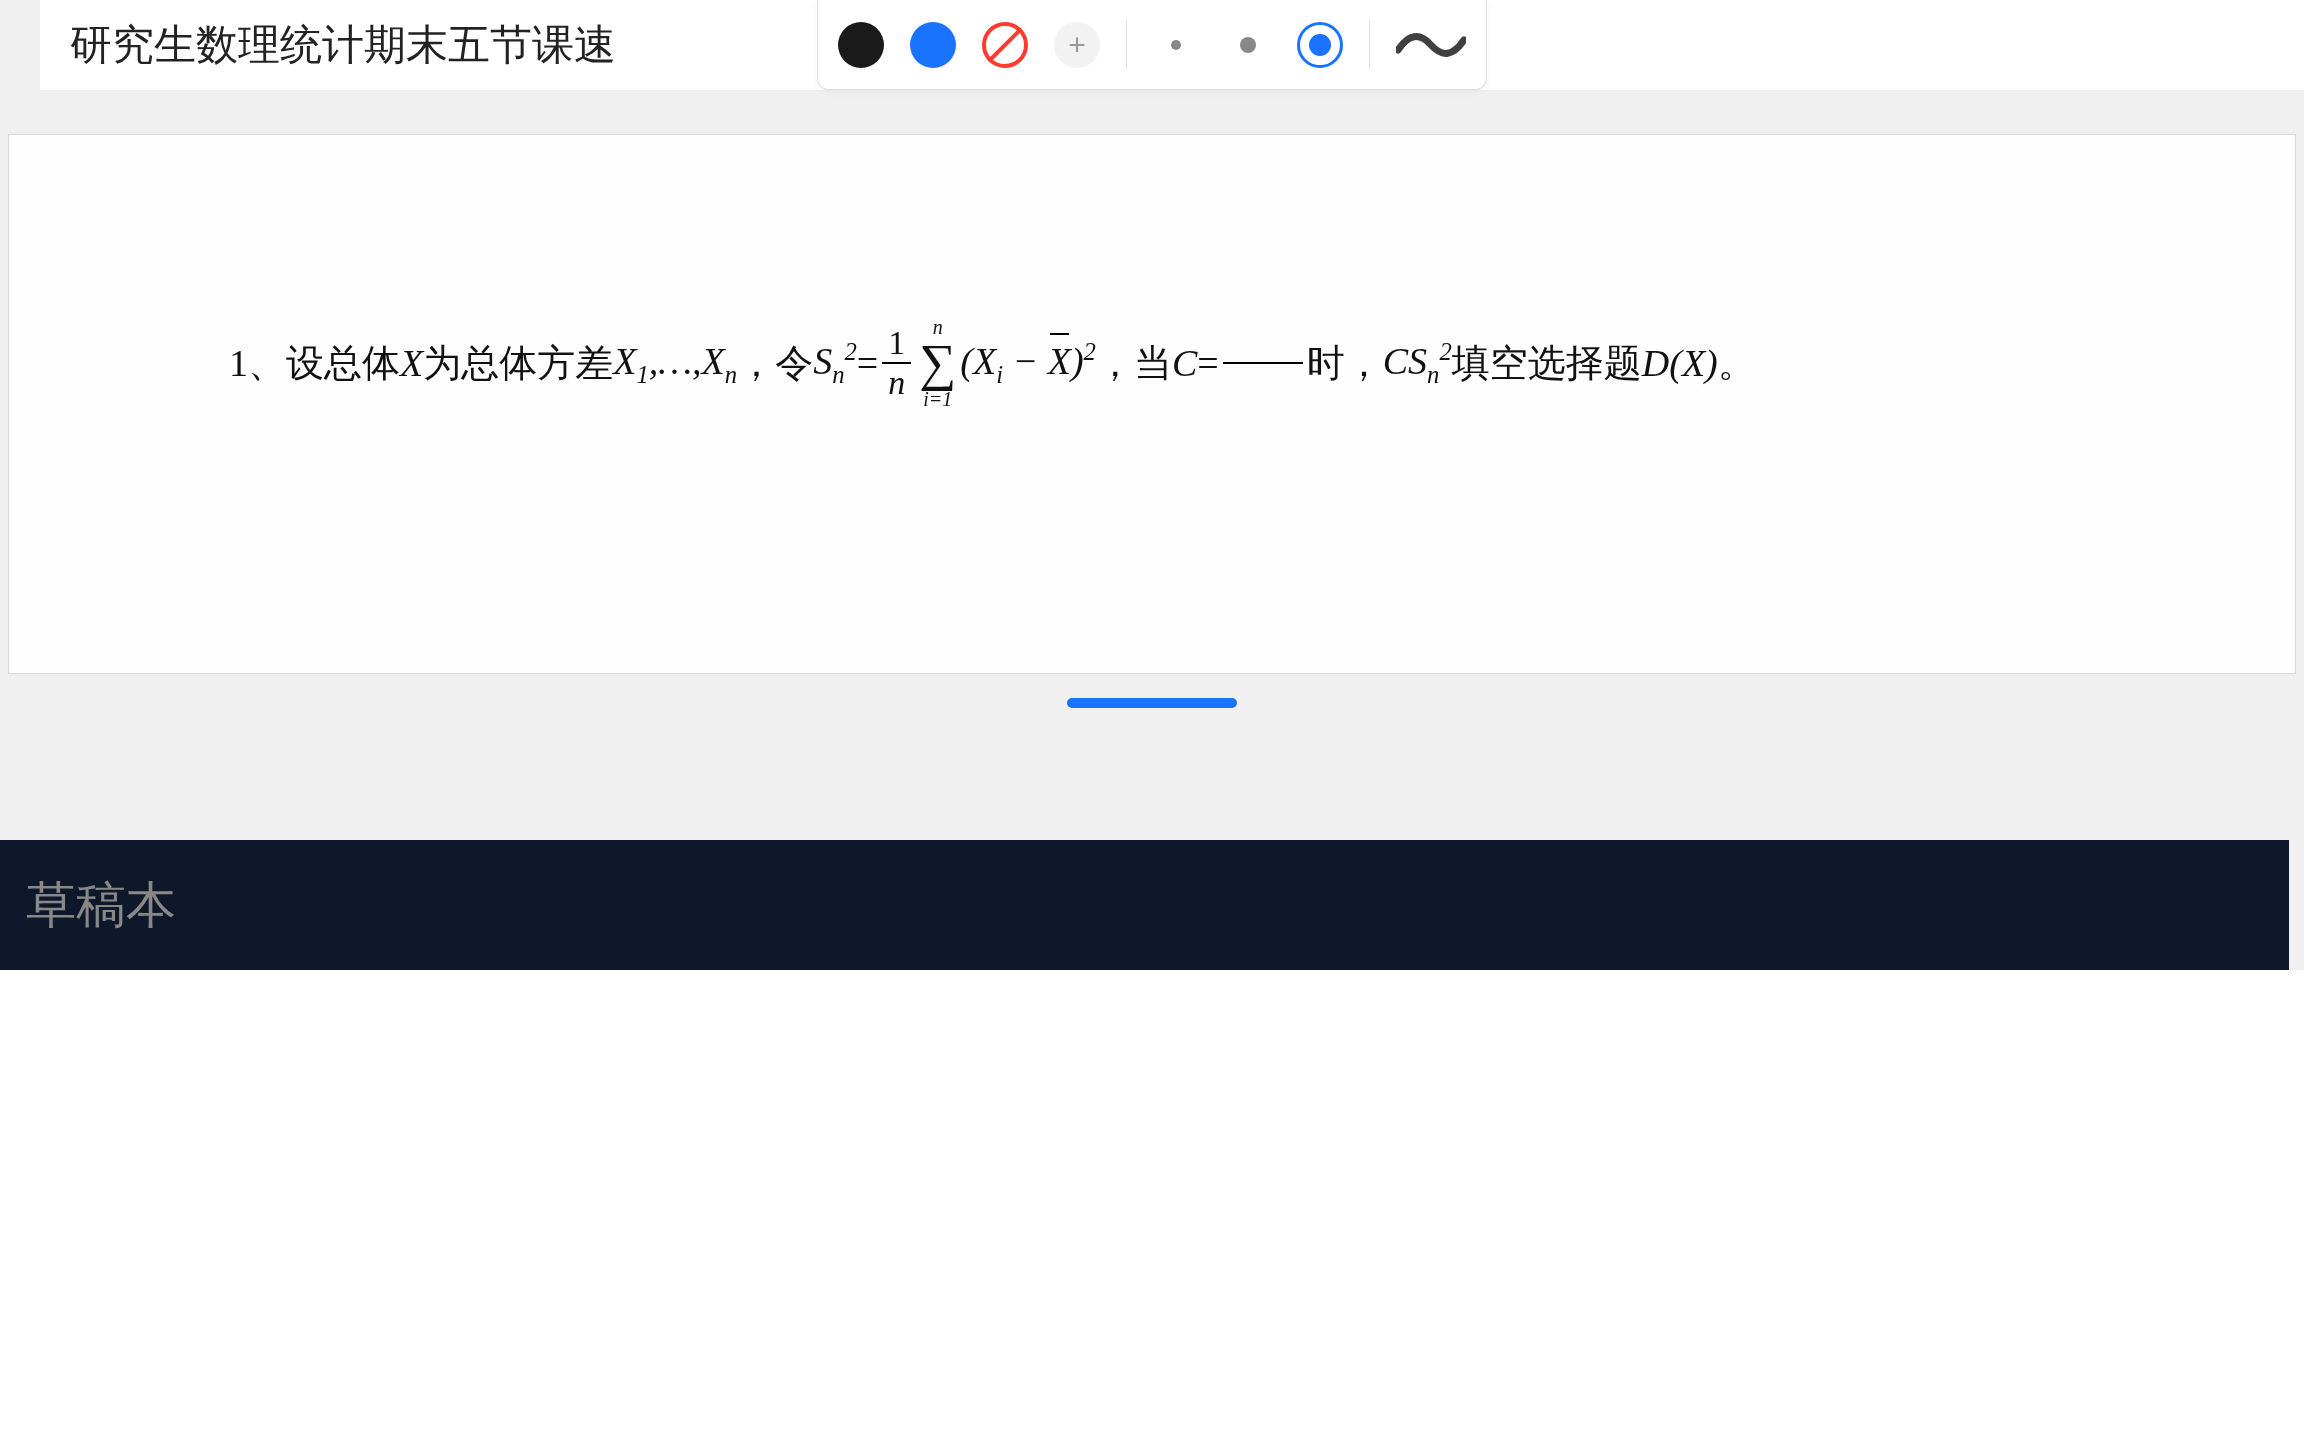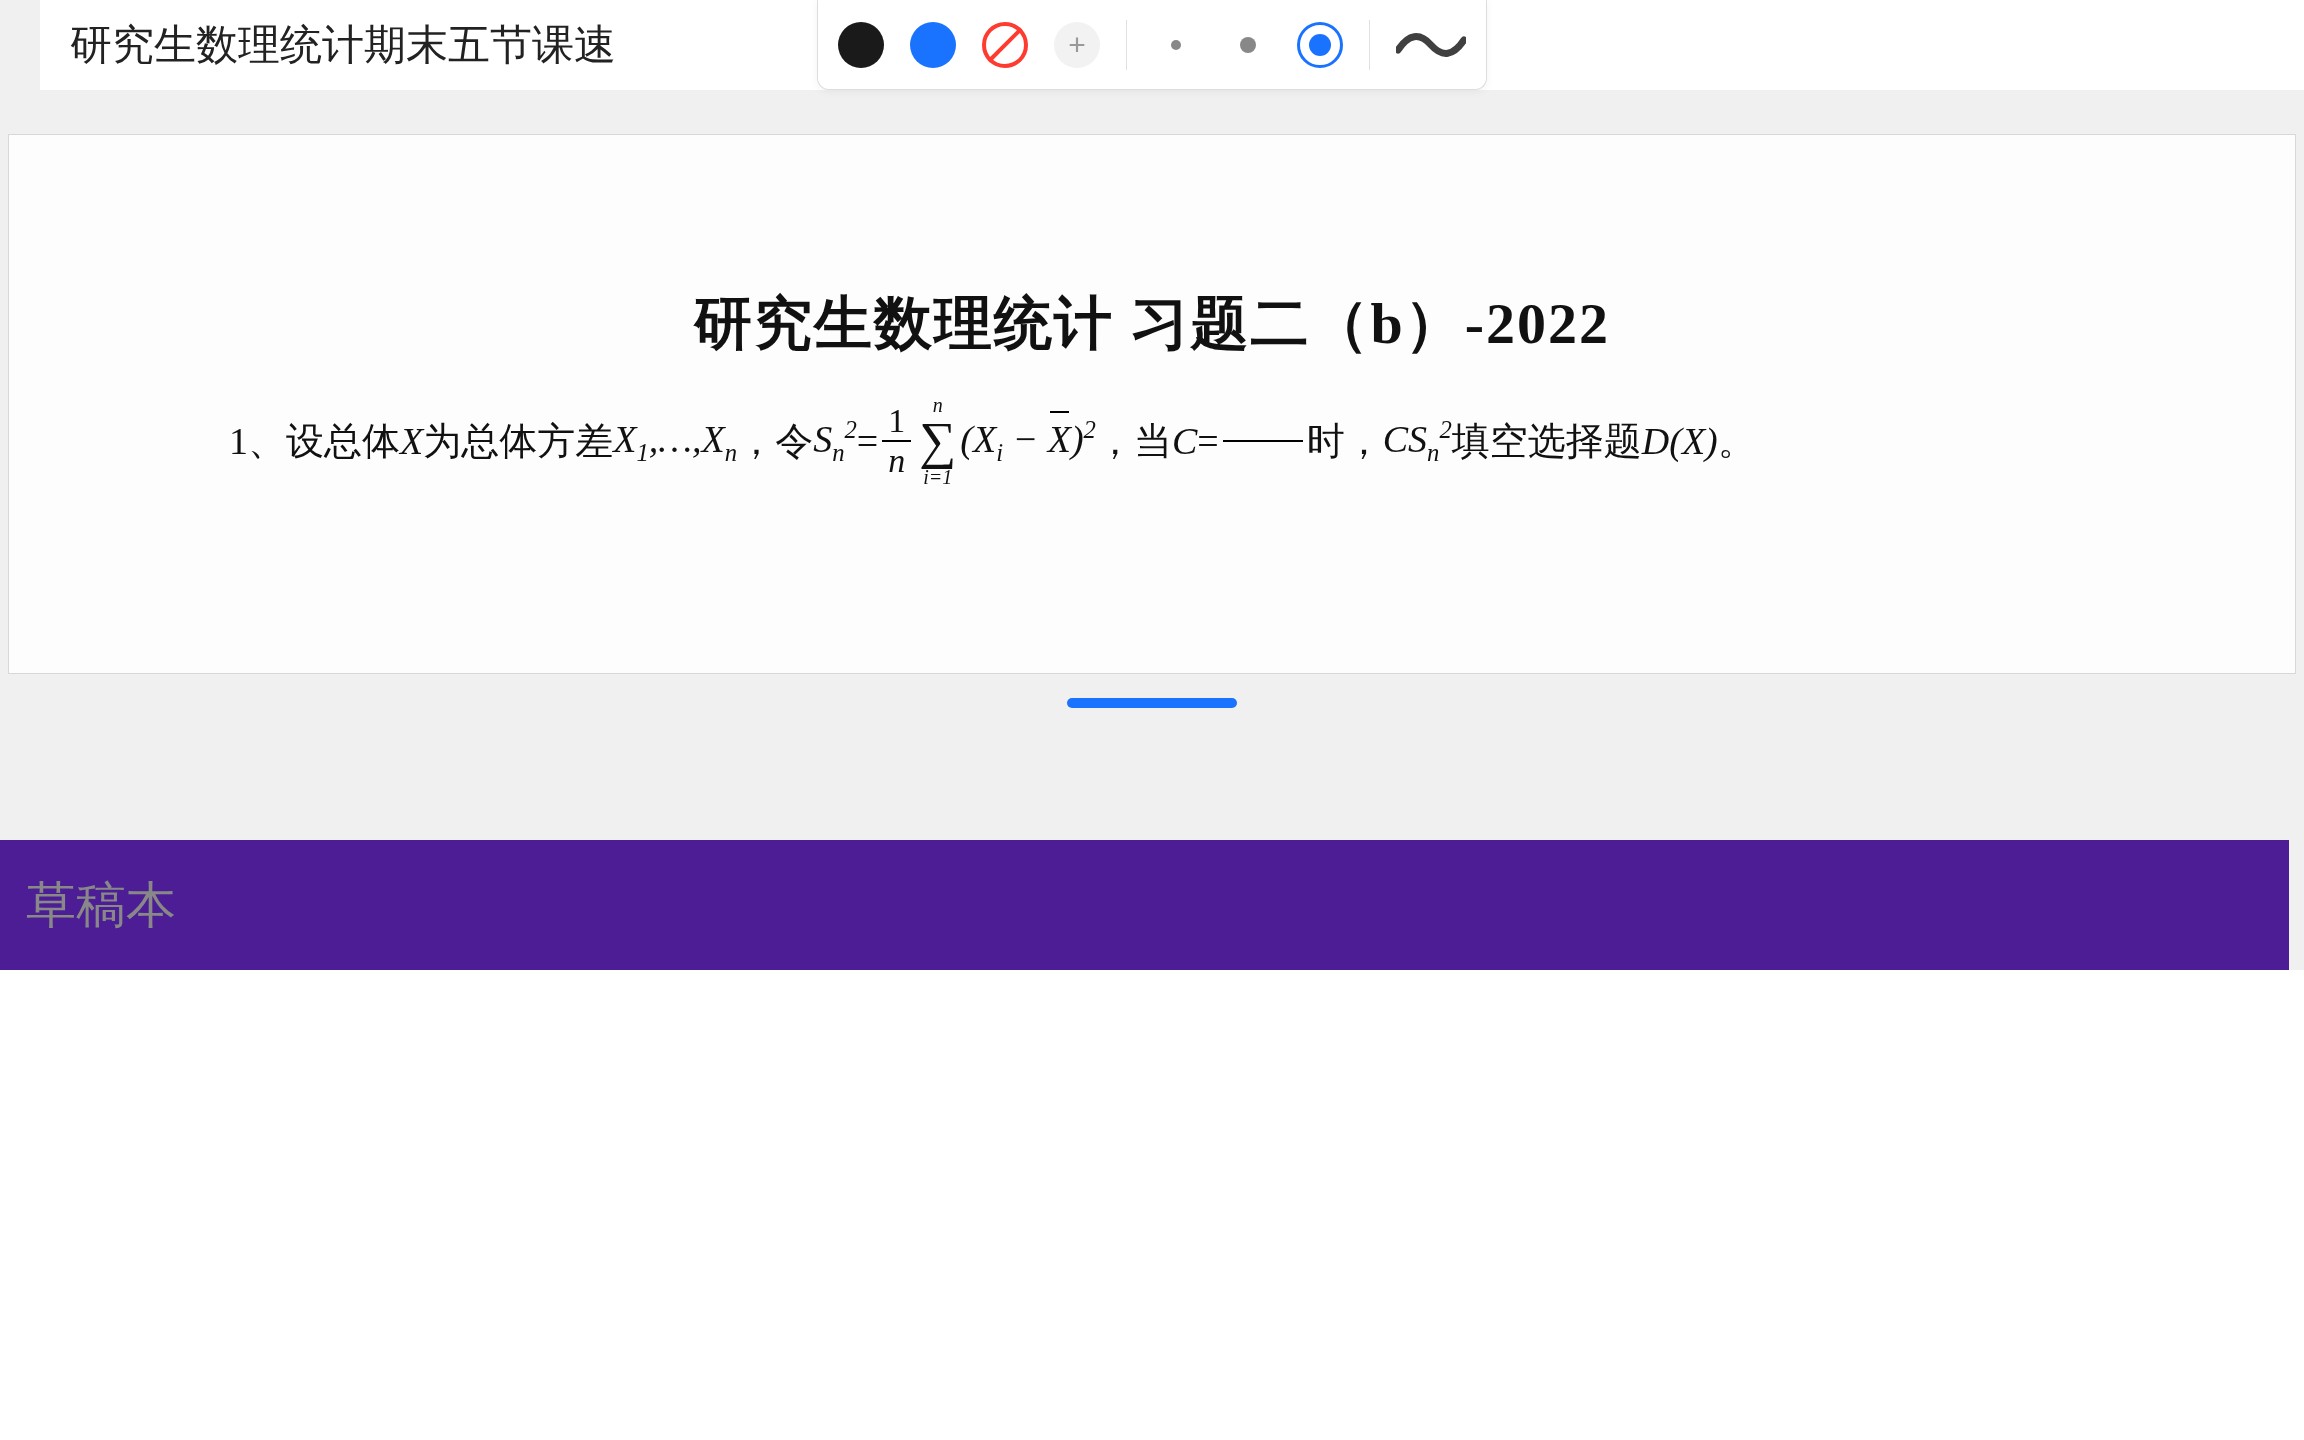--- a/index.html
+++ b/index.html
@@ -44,21 +44,21 @@
   .sigma { display: inline-flex; flex-direction: column; align-items: center; vertical-align: middle; font-family: "Times New Roman", serif; line-height: 1; margin: 0 4px; }
   .sigma .top { font-size: 20px; font-style: italic; }
   .sigma .mid { font-size: 52px; }
   .sigma .bot { font-size: 20px; font-style: italic; font-family: Liberation Serif, serif; }
   .blank { display: inline-block; width: 80px; border-bottom: 2px solid #000; vertical-align: baseline; margin: 0 4px; }
   .xbar { position: relative; display: inline-block; }
   .xbar::before { content: ""; position: absolute; top: 2px; left: 2px; right: 2px; height: 2px; background: #000; }
 
   .resize-handle { position: absolute; top: 698px; left: 50%; transform: translateX(-50%); width: 170px; height: 10px; background: #1a73ff; border-radius: 5px; cursor: ns-resize; z-index: 5; }
 
-  .scratch-header { position: absolute; top: 840px; left: 0; right: 15px; height: 130px; background: #4c1d95; display: flex; align-items: center; padding: 0 26px; }
+  .scratch-header { position: absolute; top: 840px; left: 0; right: 15px; height: 130px; background: #0f172a; display: flex; align-items: center; padding: 0 26px; }
   .scratch-title { font-size: 50px; color: #888; font-weight: 400; }
 
   .scratch-canvas { position: absolute; top: 970px; left: 0; right: 0; bottom: 0; background: #fff; }
 </style>
 </head>
 <body>
 
 <div class="top-bar">
   <div class="doc-title">研究生数理统计期末五节课速</div>
 </div>
@@ -81,21 +81,20 @@
   <div class="divider"></div>
   <div class="stroke-icon">
     <svg width="70" height="30" viewBox="0 0 70 30">
         <path d="M2 20 Q 18 -4 35 15 T 68 10" stroke="#404040" stroke-width="7" fill="none" stroke-linecap="round"></path>
       </svg>
   </div>
 </div>
 
 <div class="document-pane">
   <div class="page">
-    <div class="page-title">研究生数理统计 习题二（b）-2022</div>
     <div class="question">
       <span>1、</span>
       <span>设总体 </span>
       <span class="math">X</span>
       <span> 为总体方差 </span>
       <span class="math">X<span class="sub">1</span>,…,X<span class="sub">n</span></span>
       <span> ，令 </span>
       <span class="math">S<span class="sub">n</span><span class="sup">2</span></span>
       <span> = </span>
       <span class="frac">

